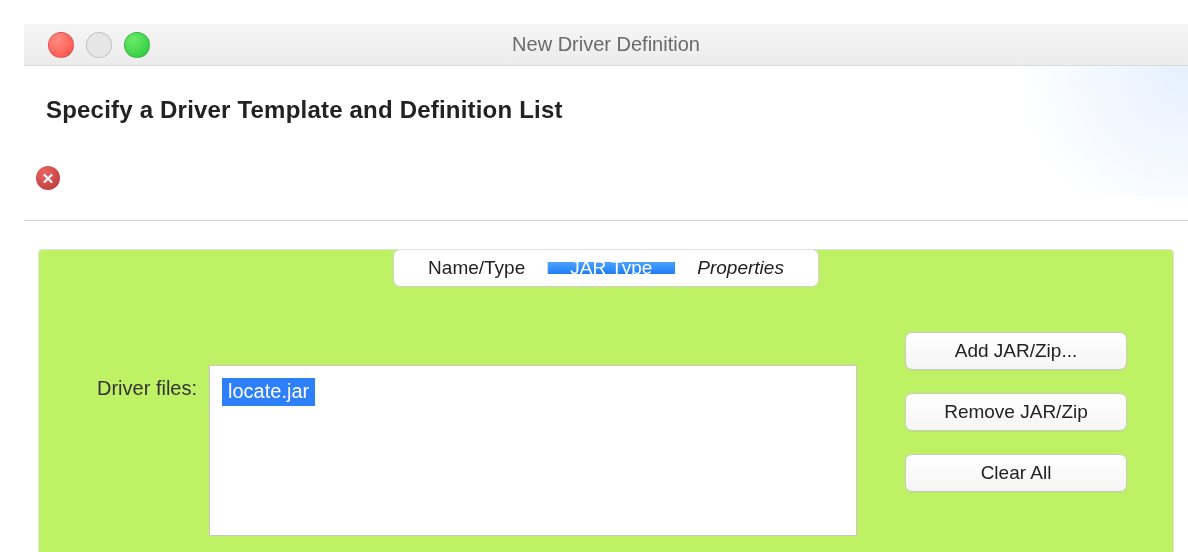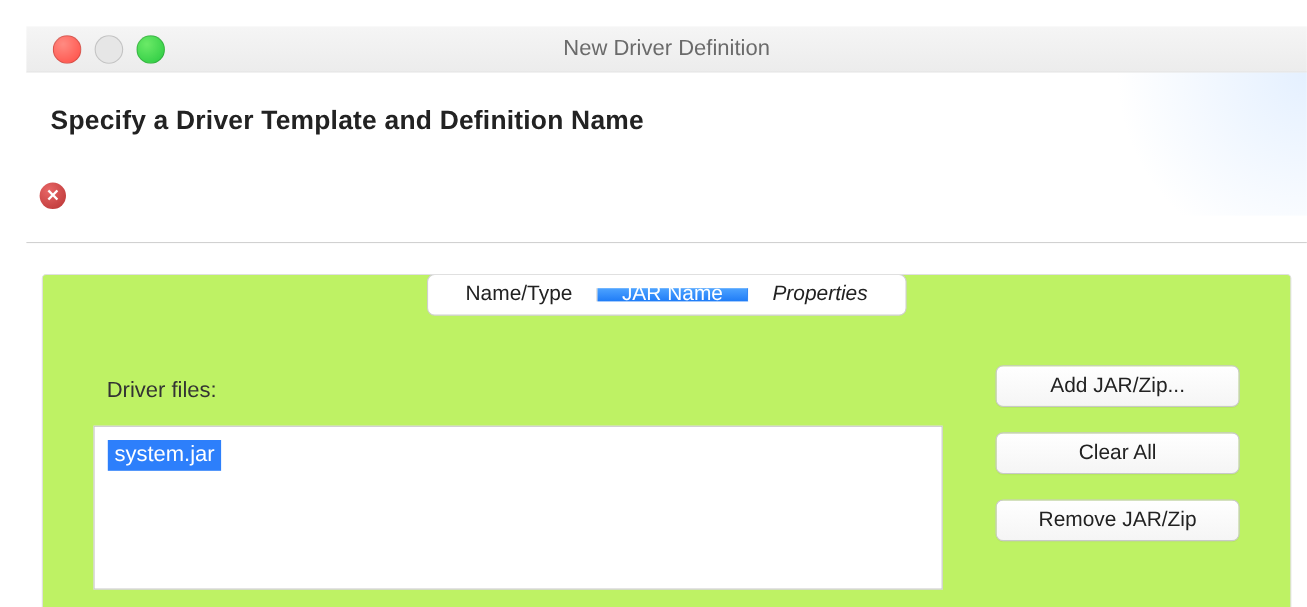--- a/index.html
+++ b/index.html
@@ -84,21 +84,21 @@
     background: #fff;
     cursor: default;
   }
   .tab:last-child { border-right: none; font-style: italic; }
   .tab.active {
     background: linear-gradient(#4da3ff, #1f7cf7);
     color: #fff;
     border-right: 1px solid #1f7cf7;
   }
   .pane-inner { padding: 58px 22px 0 22px; display: flex; gap: 24px; height: 100%; }
-  .left-col { flex: 1; display: flex; flex-direction: column; }
+  .left-col { flex: 1; display: flex; flex-direction: row; margin-top: 33px; }
   .label { font-size: 20px; color: #333; margin-bottom: 8px; }
   .listbox {
     flex: 1;
     background: #fff;
     border: 1px solid #c7c7c7;
     overflow: auto;
   }
   .list-item {
     font-size: 20px;
     padding: 2px 6px 3px 6px;
@@ -134,43 +134,43 @@
 <div class="titlebar">
   <div class="traffic">
     <div class="dot red"></div>
     <div class="dot gray"></div>
     <div class="dot green"></div>
   </div>
   <div class="title">New Driver Definition</div>
 </div>
 
 <div class="header-area">
-  <div class="header-title">Specify a Driver Template and Definition Name</div>
+  <div class="header-title">Specify a Driver Template and Definition List</div>
   <div class="msg-row">
     <div class="err-icon">✕</div>
   </div>
 </div>
 
 <div class="body-wrap">
   <div class="pane">
 
     <div class="tabs">
       <div class="tab">Name/Type</div>
-      <div class="tab active">JAR Name</div>
+      <div class="tab active">JAR Type</div>
       <div class="tab">Properties</div>
     </div>
 
     <div class="pane-inner">
       <div class="left-col">
         <div class="label">Driver files:</div>
         <div class="listbox">
-          <span class="list-item selected">system.jar</span>
+          <span class="list-item selected">locate.jar</span>
         </div>
       </div>
       <div class="right-col">
         <div class="btn">Add JAR/Zip...</div>
+        <div class="btn">Remove JAR/Zip</div>
         <div class="btn">Clear All</div>
-        <div class="btn">Remove JAR/Zip</div>
       </div>
     </div>
 
   </div>
 </div>
 
 </body></html>

